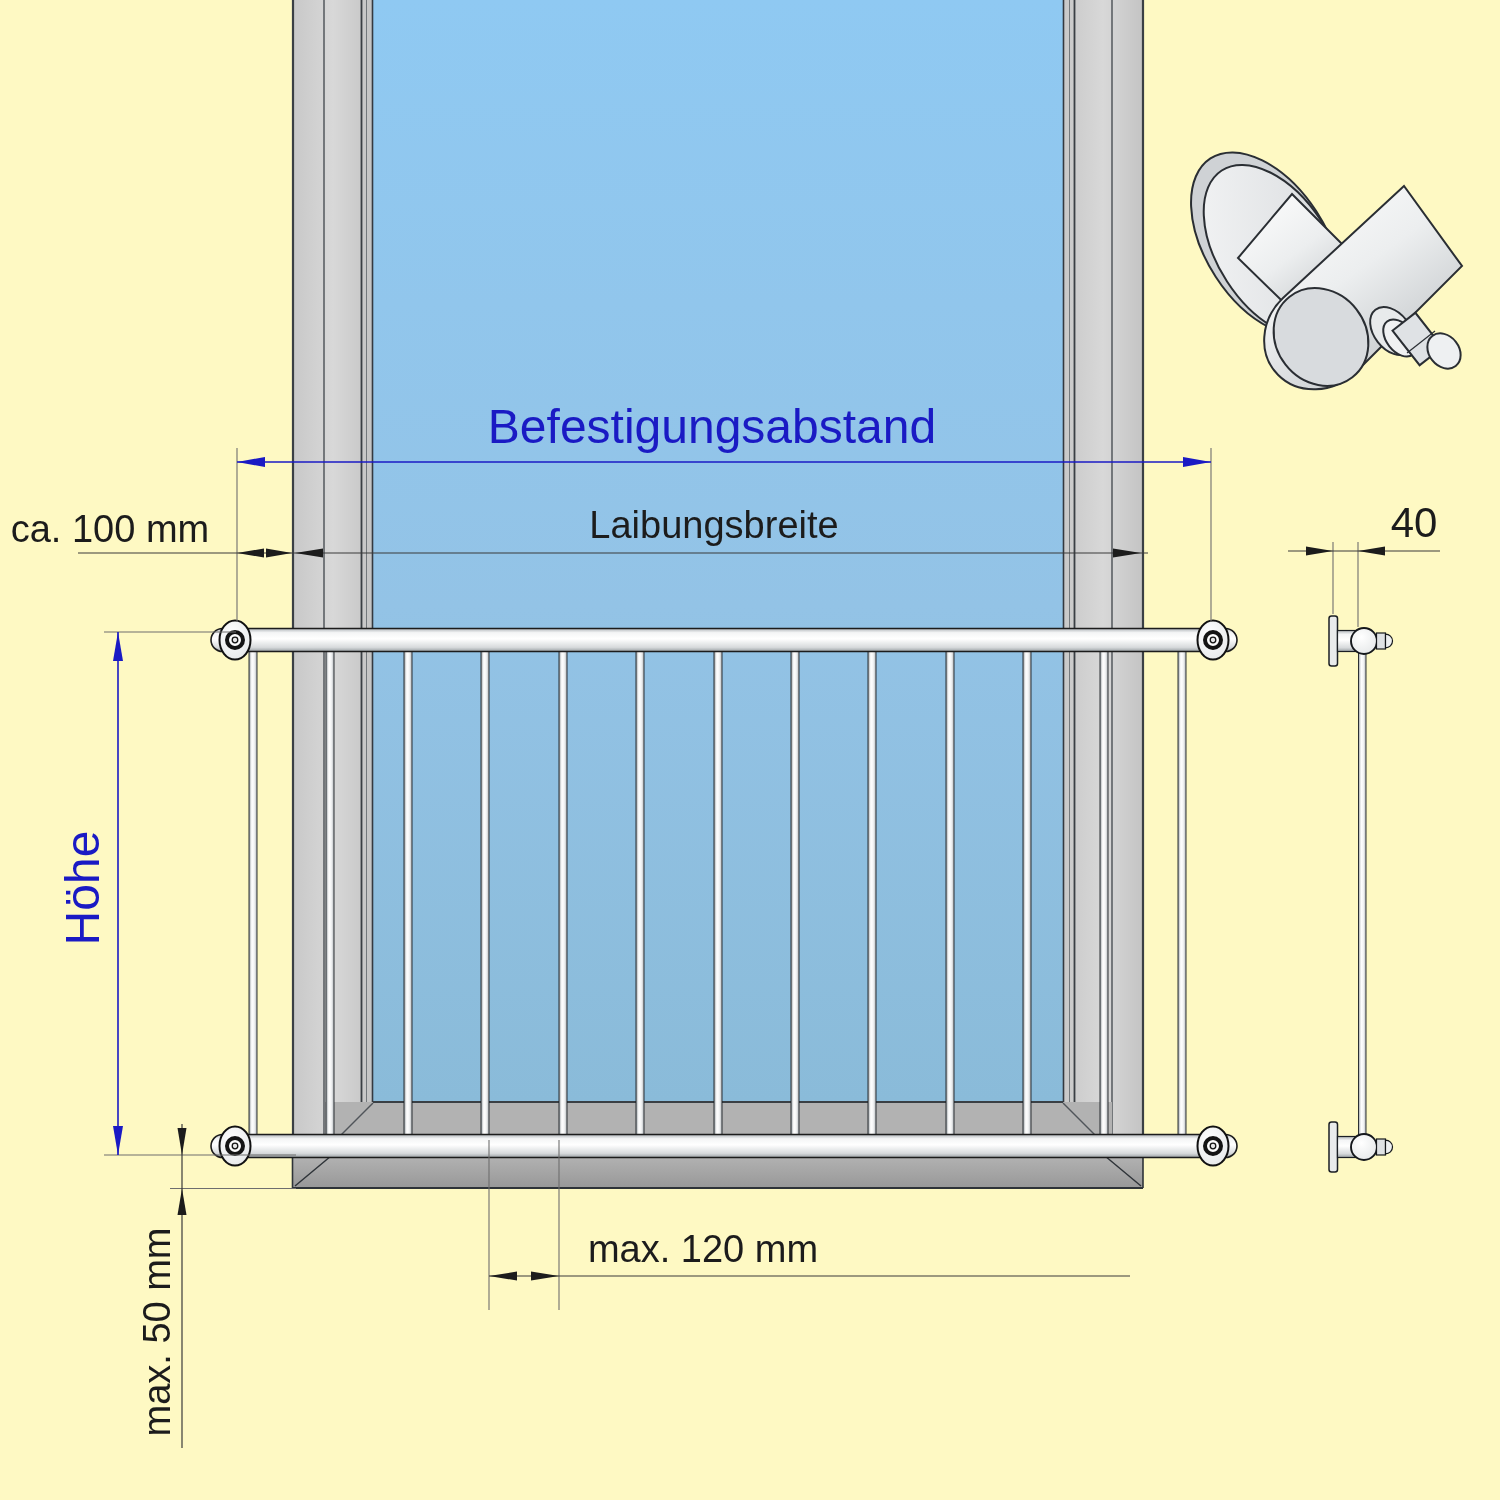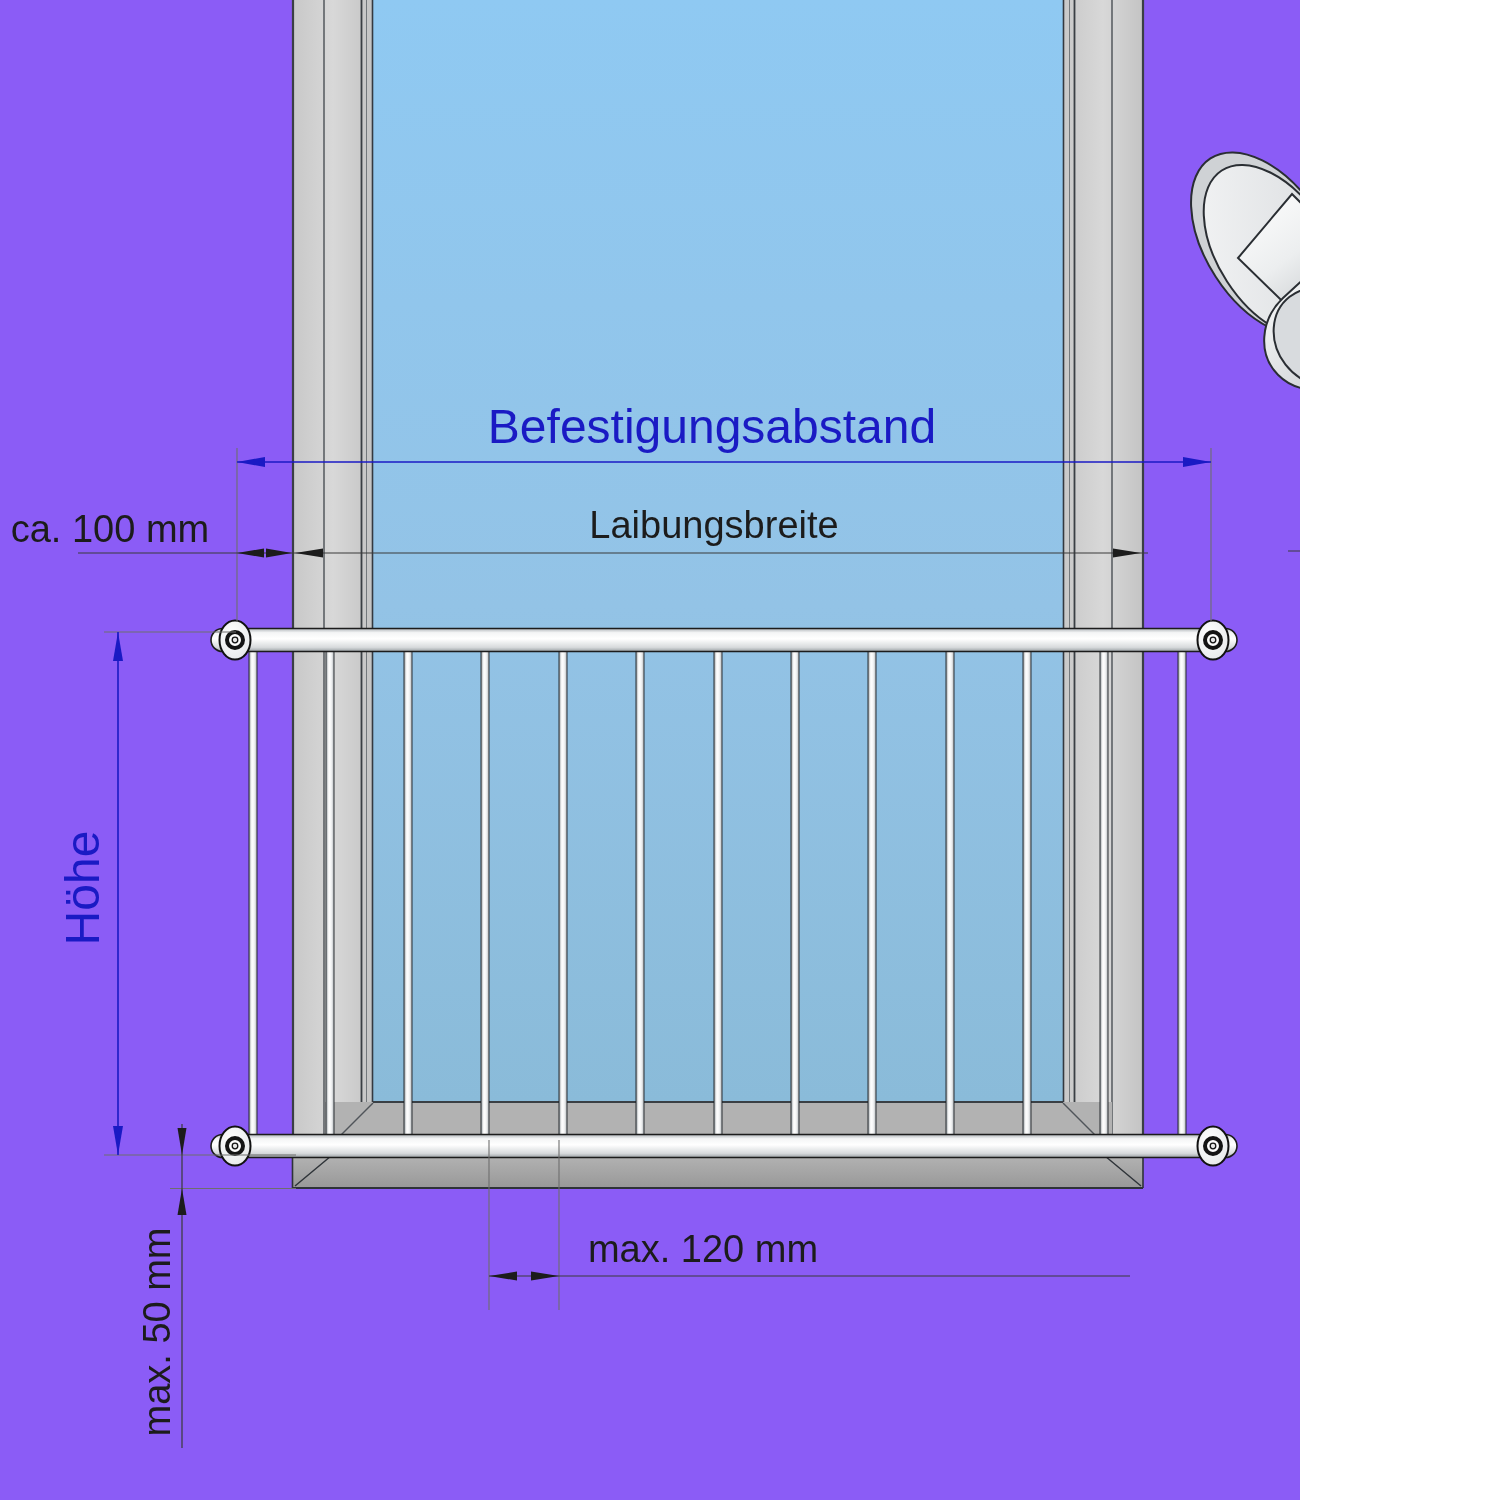--- a/index.html
+++ b/index.html
@@ -2,22 +2,22 @@
 <html><head>
 <meta charset="utf-8">
 <style>
   html, body {
     margin: 0; padding: 0;
     background: #ffffff;
     font-family: "Liberation Sans", sans-serif;
   }
   .canvas {
     position: relative;
-    width: 1300px; height: 1500px;
-    background: #8b5cf6;
+    width: 1500px; height: 1500px;
+    background: #fef9c3;
     overflow: hidden;
   }
   svg { display: block; }
   text {
     font-family: "Liberation Sans", sans-serif;
   }
 </style>
 </head>
 <body>
 

